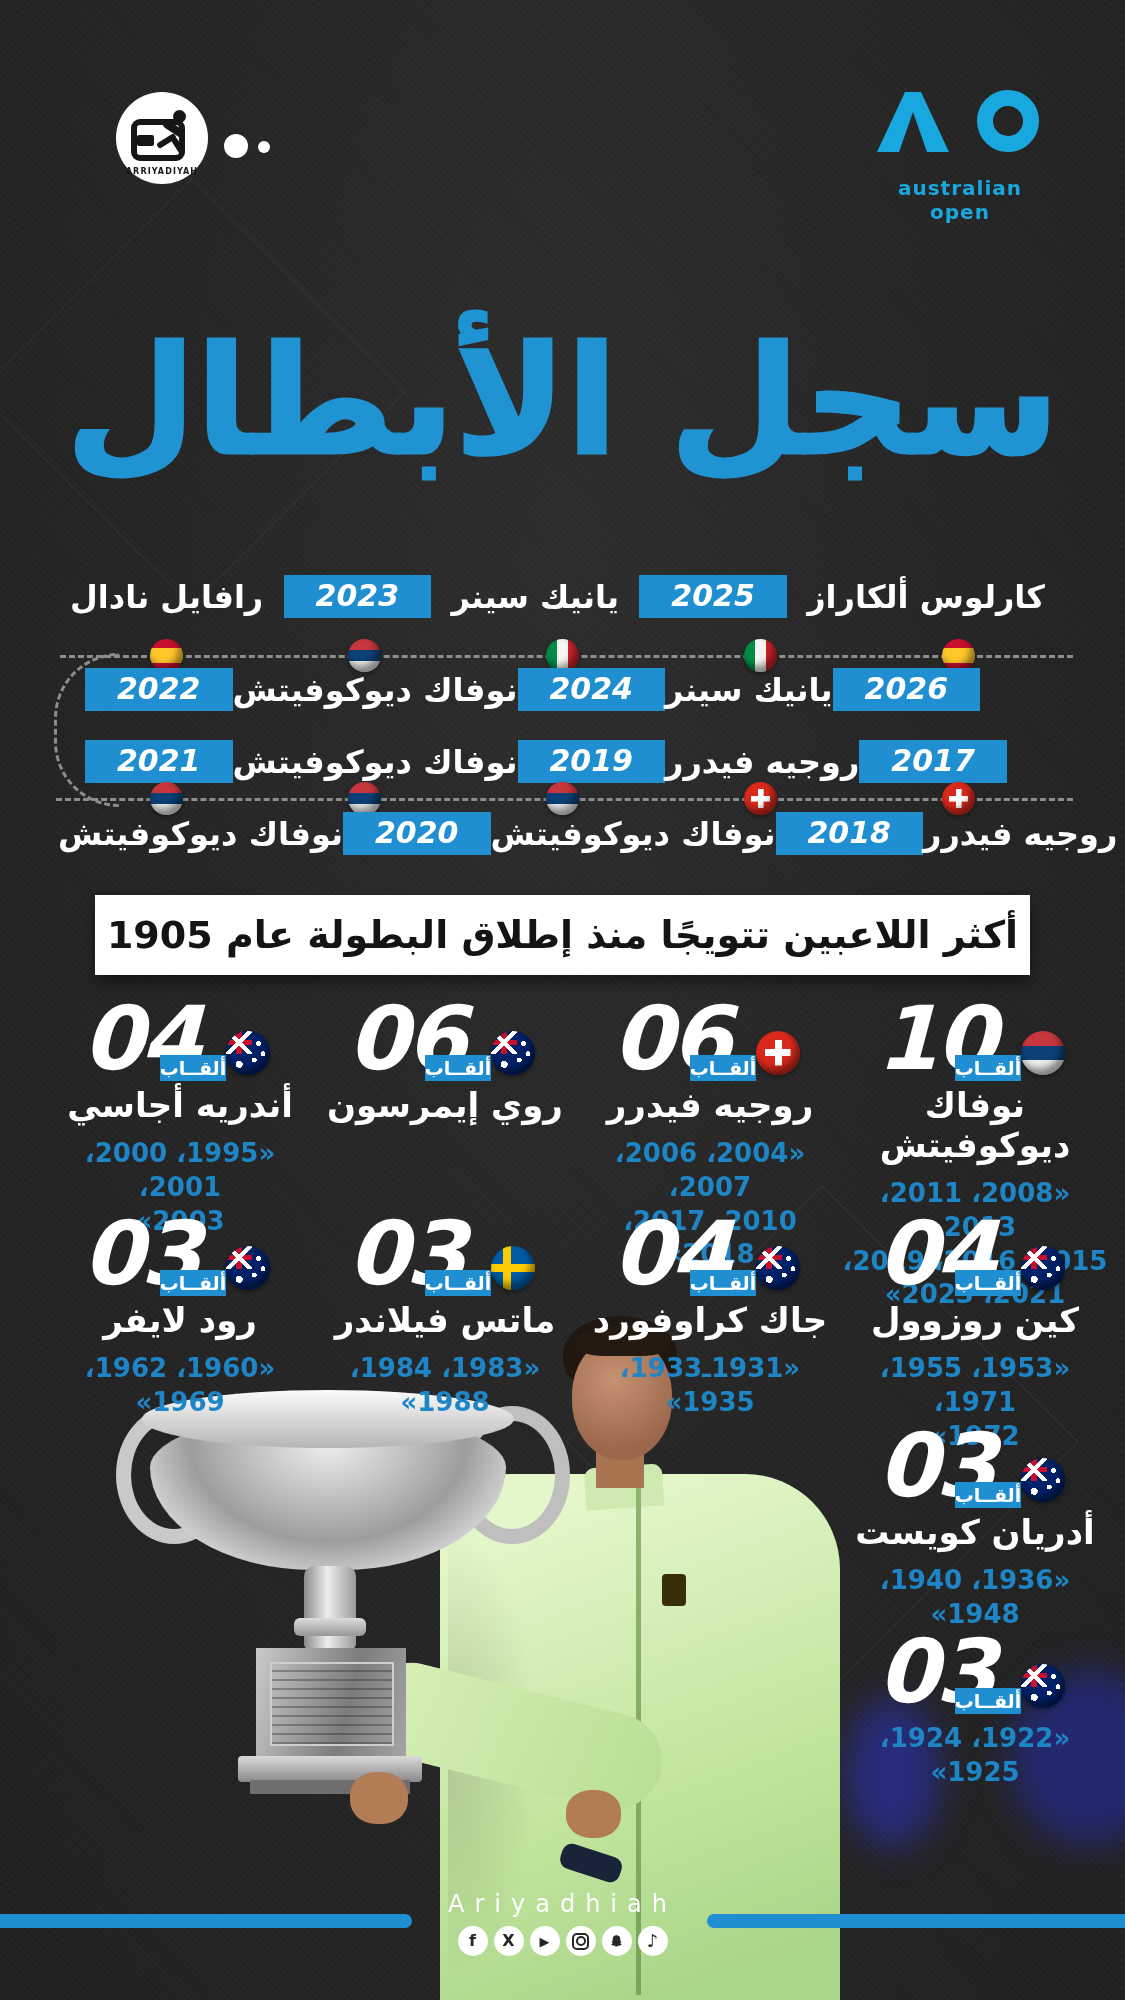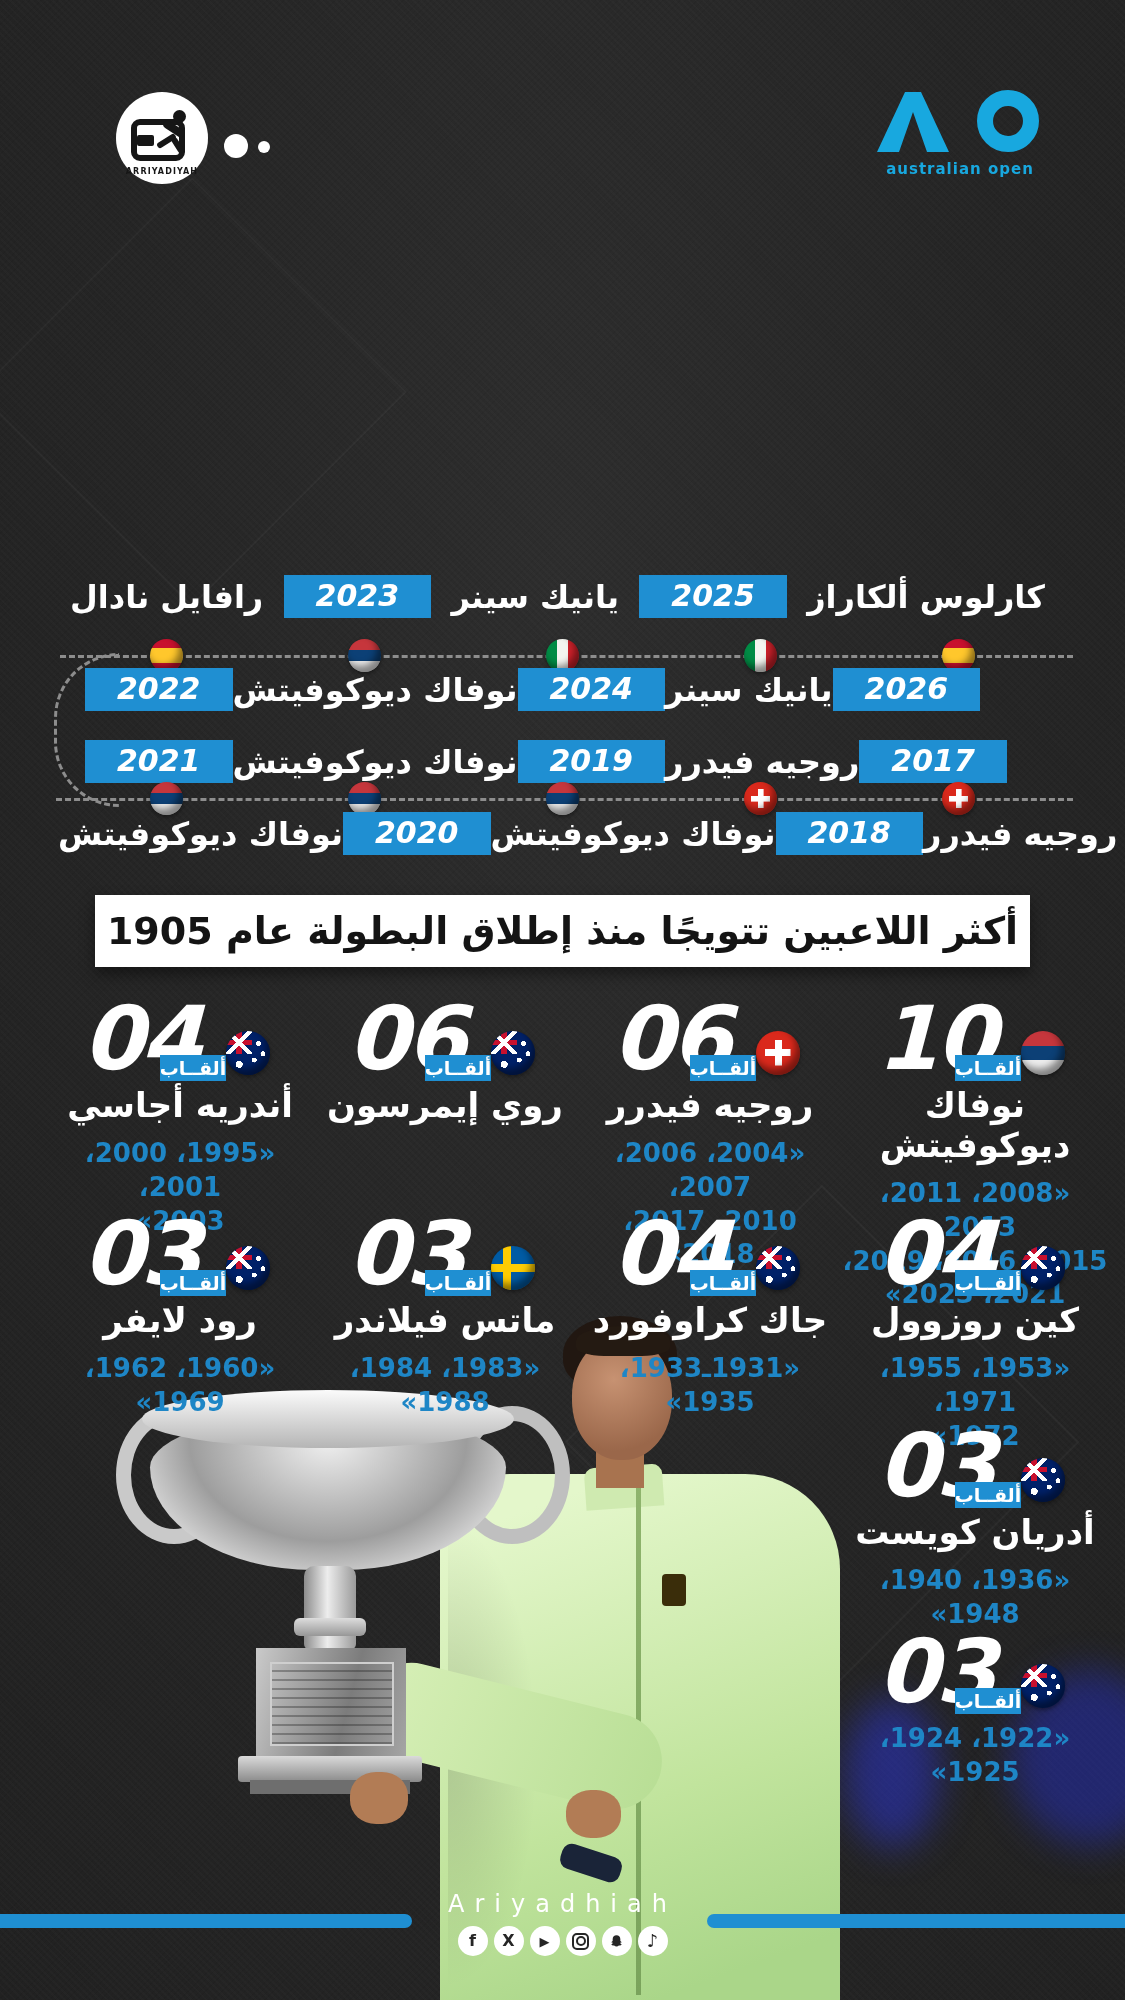--- a/index.html
+++ b/index.html
@@ -19,21 +19,21 @@
   .b-box{position:absolute;left:21px;top:43px;width:17px;height:11px;background:#161616;border-radius:2px;}
   .b-head{position:absolute;left:57px;top:18px;width:13px;height:13px;background:#161616;border-radius:50%;}
   .b-torso{position:absolute;left:46px;top:33px;width:24px;height:8px;background:#161616;border-radius:4px;transform:rotate(33deg);}
   .b-leg1{position:absolute;left:40px;top:46px;width:21px;height:6px;background:#161616;border-radius:3px;transform:rotate(-32deg);}
   .b-leg2{position:absolute;left:53px;top:50px;width:17px;height:6px;background:#161616;border-radius:3px;transform:rotate(58deg);}
   .b-text{position:absolute;left:0;right:0;bottom:8px;text-align:center;font-size:8px;font-weight:bold;letter-spacing:1.1px;color:#161616;}
   .hdot{position:absolute;background:#fff;border-radius:50%;z-index:3;}
   .hdot1{left:224px;top:134px;width:24px;height:24px;}
   .hdot2{left:258px;top:141px;width:12px;height:12px;}
   .ao-wrap{position:absolute;left:866px;top:90px;width:188px;z-index:3;text-align:center;}
-  .ao-sub{margin-top:4px;color:#18A8DF;font-size:15px;letter-spacing:1px;font-weight:bold;}
+  .ao-sub{margin-top:20px;color:#18A8DF;font-size:20px;letter-spacing:1px;font-weight:bold;}
 
   
   .title1{position:absolute;right:138px;top:212px;color:#fff;font-size:74px;font-weight:bold;z-index:2;}
   .title2{position:absolute;left:0;right:0;top:300px;text-align:center;color:#2093D3;-webkit-text-stroke:3px #2093D3;
     font-size:150px;font-weight:bold;line-height:1.35;z-index:2;}
 
   
   .tl-row{position:absolute;display:flex;align-items:center;justify-content:space-between;direction:ltr;z-index:2;}
   .r1{left:70px;right:80px;top:575px;}
   .r2{left:85px;right:158px;top:668px;}
@@ -68,21 +68,21 @@
                linear-gradient(135deg,transparent 43%,#fff 43% 57%,transparent 57%),
                linear-gradient(90deg,transparent 40%,#C8102E 40% 60%,transparent 60%),
                linear-gradient(0deg,transparent 40%,#C8102E 40% 60%,transparent 60%);}
   [data-flag="australia"]::after{content:"";position:absolute;inset:0;background:
     radial-gradient(circle 2.5px at 74% 28%, #fff 98%, transparent),
     radial-gradient(circle 2.5px at 84% 52%, #fff 98%, transparent),
     radial-gradient(circle 2.5px at 64% 66%, #fff 98%, transparent),
     radial-gradient(circle 3.5px at 30% 76%, #fff 98%, transparent);}
 
   
-  .banner{position:absolute;left:95px;right:95px;top:895px;height:72px;background:#fff;z-index:2;
+  .banner{position:absolute;left:95px;right:95px;top:895px;height:80px;background:#fff;z-index:2;
     display:flex;align-items:center;justify-content:center;box-shadow:0 7px 14px rgba(0,0,0,.45);}
   .banner span{color:#141414;font-size:38px;font-weight:bold;}
 
   
   .pcard{position:absolute;width:270px;text-align:center;color:#fff;z-index:3;}
   .ncluster{display:flex;direction:ltr;justify-content:center;align-items:flex-end;gap:12px;height:92px;}
   .nwrap{position:relative;}
   .bignum{font-size:88px;font-weight:900;font-style:italic;line-height:.85;letter-spacing:-3px;color:#fff;
     transform:skewX(-4deg);padding-right:8px;}
   .tbadge{position:absolute;right:-12px;bottom:-4px;background:#1F8FD2;color:#fff;font-size:19px;font-weight:bold;
@@ -156,20 +156,21 @@
   <div class="hdot hdot2"></div>
 
   <div class="ao-wrap">
     <svg width="188" height="62" viewBox="0 0 170 62">
       <path d="M2 62 L30 2 H46 L74 62 H52 L38 22 L24 62 Z" fill="#18A8DF"></path>
       <circle cx="133" cy="31" r="23" fill="none" stroke="#18A8DF" stroke-width="16"></circle>
     </svg>
     <div class="ao-sub">australian open</div>
   </div>
 
+  <div class="title2" dir="rtl">سجل الأبطال</div>
 
   <div class="tl-line l1"></div>
   <div class="tl-line l2"></div>
   <div class="tl-arc"></div>
 
   <div class="tl-row r1">
     <div class="tl-name" dir="rtl">رافايل نادال</div>
     <div class="tl-year">2023</div>
     <div class="tl-name" dir="rtl">يانيك سينر</div>
     <div class="tl-year">2025</div>

